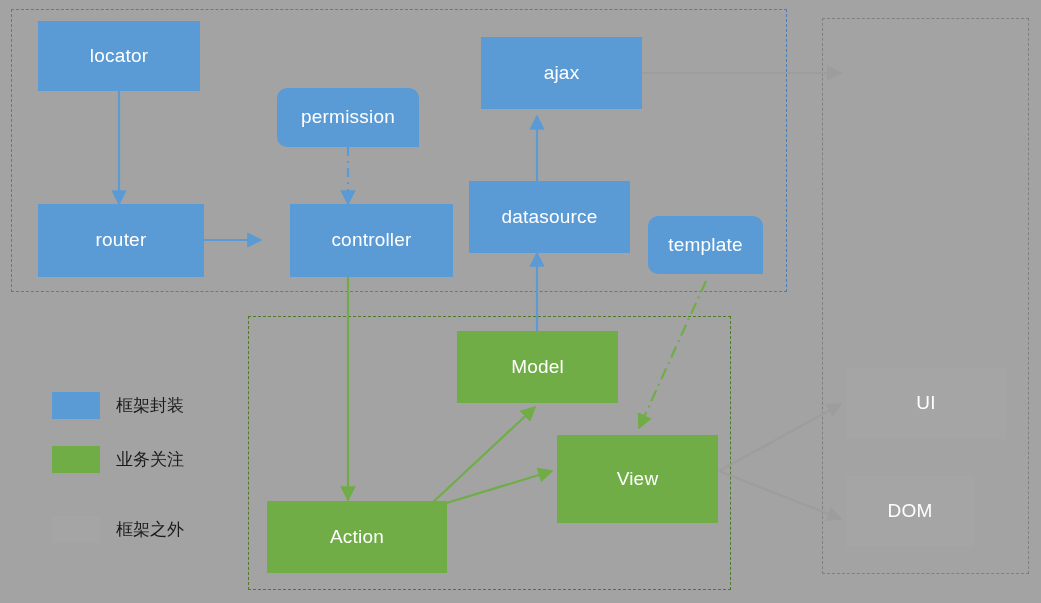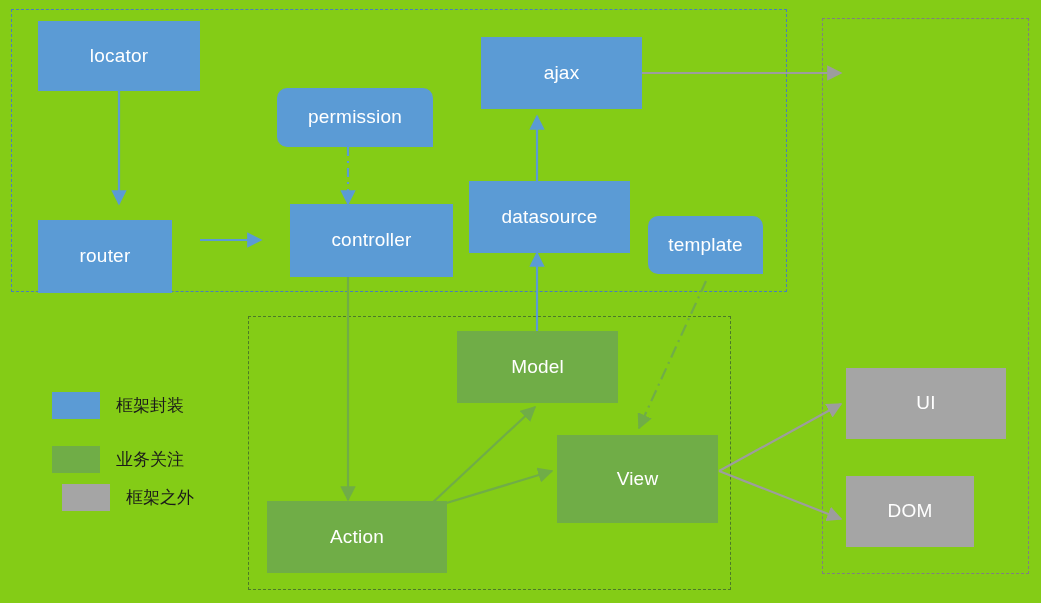--- a/index.html
+++ b/index.html
@@ -7,21 +7,21 @@
     padding: 0;
     background: #ffffff;
   }
   body {
     font-family: "Liberation Sans", "DejaVu Sans", sans-serif;
   }
   #canvas {
     position: relative;
     width: 1041px;
     height: 603px;
-    background: #84cc16;
+    background: #a3a3a3;
     overflow: hidden;
   }
   .group {
     position: absolute;
     box-sizing: border-box;
     background: transparent;
   }
   .group-blue  { border: 1.6px dashed #4A7EBB; }
   .group-green { border: 1.6px dashed #4C7A28; }
   .group-gray  { border: 1.6px dashed #808080; }
@@ -126,25 +126,25 @@
 
     <path d="M 719 471 L 841 404" stroke="#9D9D9D" stroke-width="2.2" fill="none" marker-end="url(#arrow-gray)"></path>
 
     <path d="M 719 471 L 841 519" stroke="#9D9D9D" stroke-width="2.2" fill="none" marker-end="url(#arrow-gray)"></path>
   </svg>
 
   <div class="node node-blue" style="left:38px; top:21px; width:162px; height:70px;">
     <span>locator</span>
   </div>
 
-  <div class="node node-blue" style="left:38px; top:220px; width:134px; height:73px;">
+  <div class="node node-blue" style="left:38px; top:204px; width:166px; height:73px;">
     <span>router</span>
   </div>
 
-  <div class="node node-blue node-flag" style="left:277px; top:88px; width:156px; height:59px;">
+  <div class="node node-blue node-flag" style="left:277px; top:88px; width:142px; height:59px;">
     <span>permission</span>
   </div>
 
   <div class="node node-blue" style="left:266px; top:204px; width:163px; height:73px;margin-left:24px;">
     <span>controller</span>
   </div>
 
   <div class="node node-blue" style="left:457px; top:37px; width:161px; height:72px;margin-left:24px;">
     <span>ajax</span>
   </div>
@@ -183,20 +183,20 @@
     <div class="legend-row" style="left:52px; top:392px;">
       <span class="legend-swatch" style="background:#5B9BD5;"></span>
       <span class="legend-label">框架封装</span>
     </div>
 
     <div class="legend-row" style="left:52px; top:446px;">
       <span class="legend-swatch" style="background:#70AD47;"></span>
       <span class="legend-label">业务关注</span>
     </div>
 
-    <div class="legend-row" style="left:52px; top:484px;margin-left:10px;">
+    <div class="legend-row" style="left:52px; top:516px;">
       <span class="legend-swatch" style="background:#A5A5A5;"></span>
       <span class="legend-label">框架之外</span>
     </div>
 
   </div>
 
 </div>
 
 </body></html>

